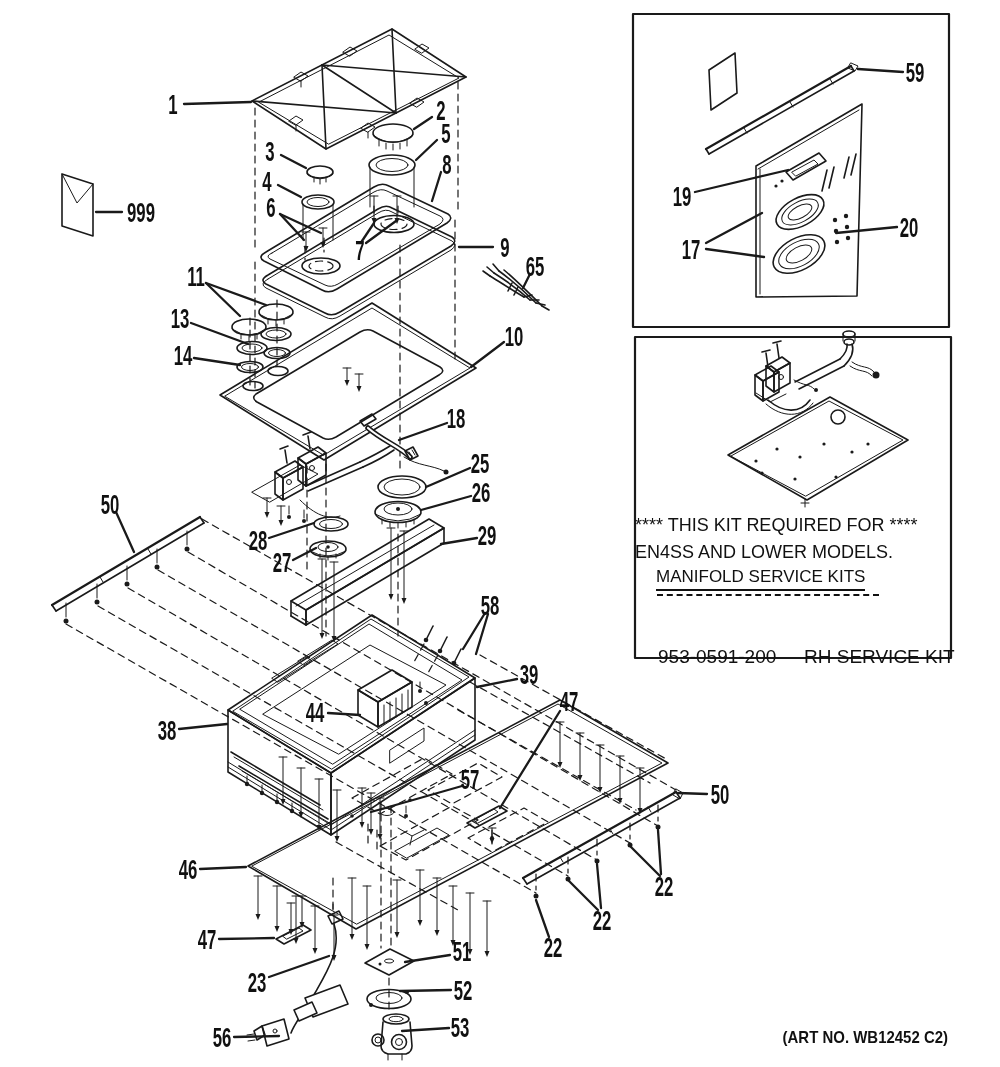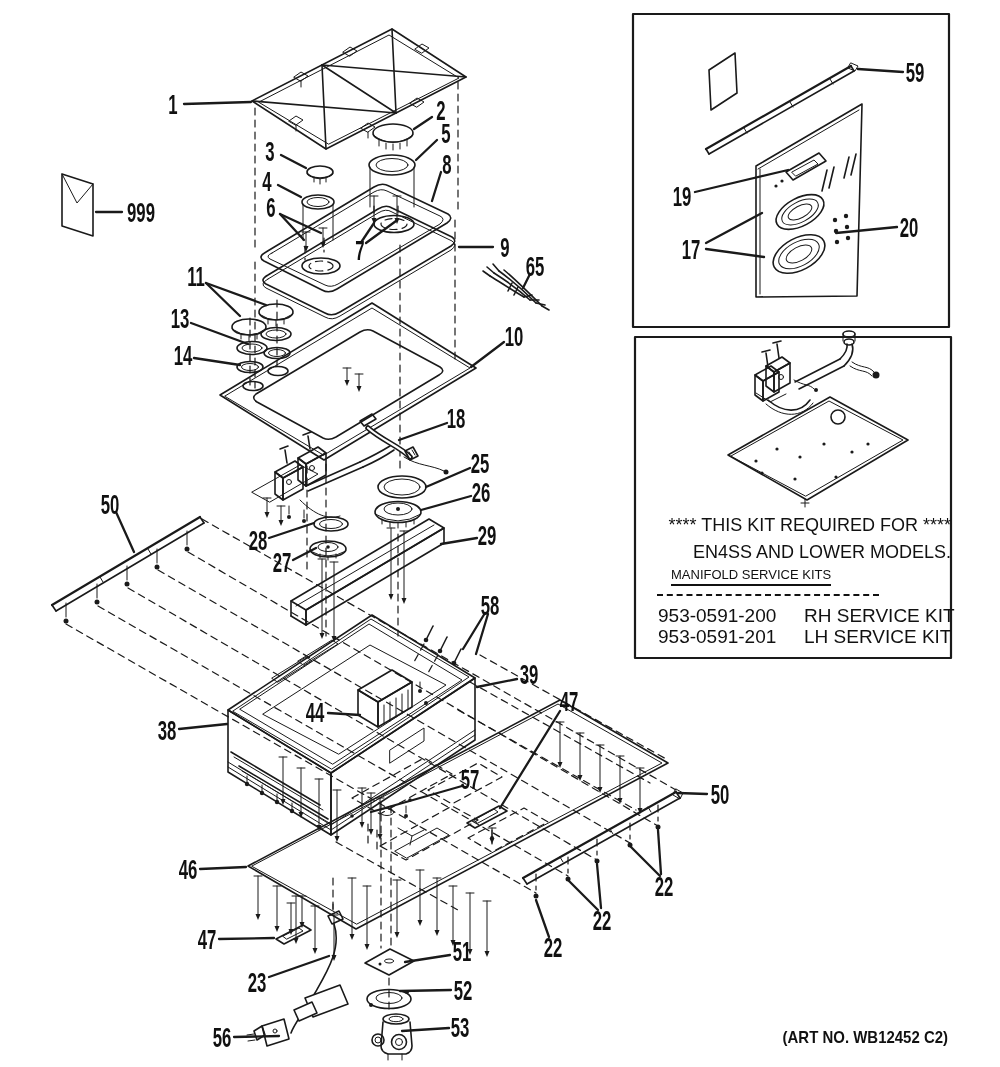--- a/index.html
+++ b/index.html
@@ -13,26 +13,26 @@
   .th{stroke-width:2.2 !important;}
   .dsh{stroke-dasharray:7 5;stroke-width:1.2 !important;}
   .dt{fill:#1a1a1a !important;stroke:none !important;}
   .wfill{fill:#fff !important;}
   .tube{stroke-width:5.5 !important;}
   .tubein{stroke:#fff !important;stroke-width:2.2 !important;}
   .leader{stroke:#1a1a1a;stroke-width:2.3;stroke-linecap:round;}
   .callout{font-family:"Liberation Sans",sans-serif;font-size:27px;font-weight:bold;
            fill:#111;stroke:none;text-anchor:middle;}
   
-  .kbline{position:absolute;width:316px;left:635px;text-align:right;font-size:18px;
+  .kbline{position:absolute;width:316px;left:635px;text-align:left;font-size:18px;
           letter-spacing:0px;white-space:pre;}
-  .kbheading{position:absolute;left:671px;font-size:13px;border-bottom:2px solid #111;
+  .kbheading{position:absolute;left:656px;font-size:17px;border-bottom:2px solid #111;
              padding-bottom:2px;white-space:pre;}
   .kbdash{position:absolute;left:657px;width:222px;border-top:2px dashed #111;height:0;}
-  .kbkit{position:absolute;left:658px;font-size:19px;white-space:pre;}
+  .kbkit{position:absolute;left:658px;font-size:19px;white-space:pre;margin-top:41px;}
   .kbkit .pn{display:inline-block;width:146px;}
   .artno{position:absolute;left:698px;top:1028px;width:250px;text-align:right;
          font-size:17px;font-weight:bold;transform:scaleX(0.88);transform-origin:100% 50%;
          white-space:pre;}
 </style>
 </head>
 <body>
 
 <div class="stage">
 
@@ -810,17 +810,16 @@
         <line x1="897" y1="227" x2="836" y2="233" class="leader"></line>
         <text transform="translate(909 227) scale(0.62 1)" x="0" y="0" dy="0.36em" class="callout">20</text>
       </g>
 </svg>
 
 <div class="kbline" style="top:515px">**** THIS KIT REQUIRED FOR ****</div>
 <div class="kbline" style="top:542px">EN4SS AND LOWER MODELS.</div>
 <div class="kbheading" style="top:567px">MANIFOLD SERVICE KITS</div>
 <div class="kbdash" style="top:594px"></div>
 <div class="kbkit" style="top:605px"><span class="pn">953-0591-200</span><span>RH SERVICE KIT</span></div>
-<div class="kbkit" style="top:626px"><span class="pn">953-0591-201</span><span>LH SERVICE KIT</span></div>
 
 <div class="artno">(ART NO. WB12452 C2)</div>
 
 </div>
 
 </body></html>

